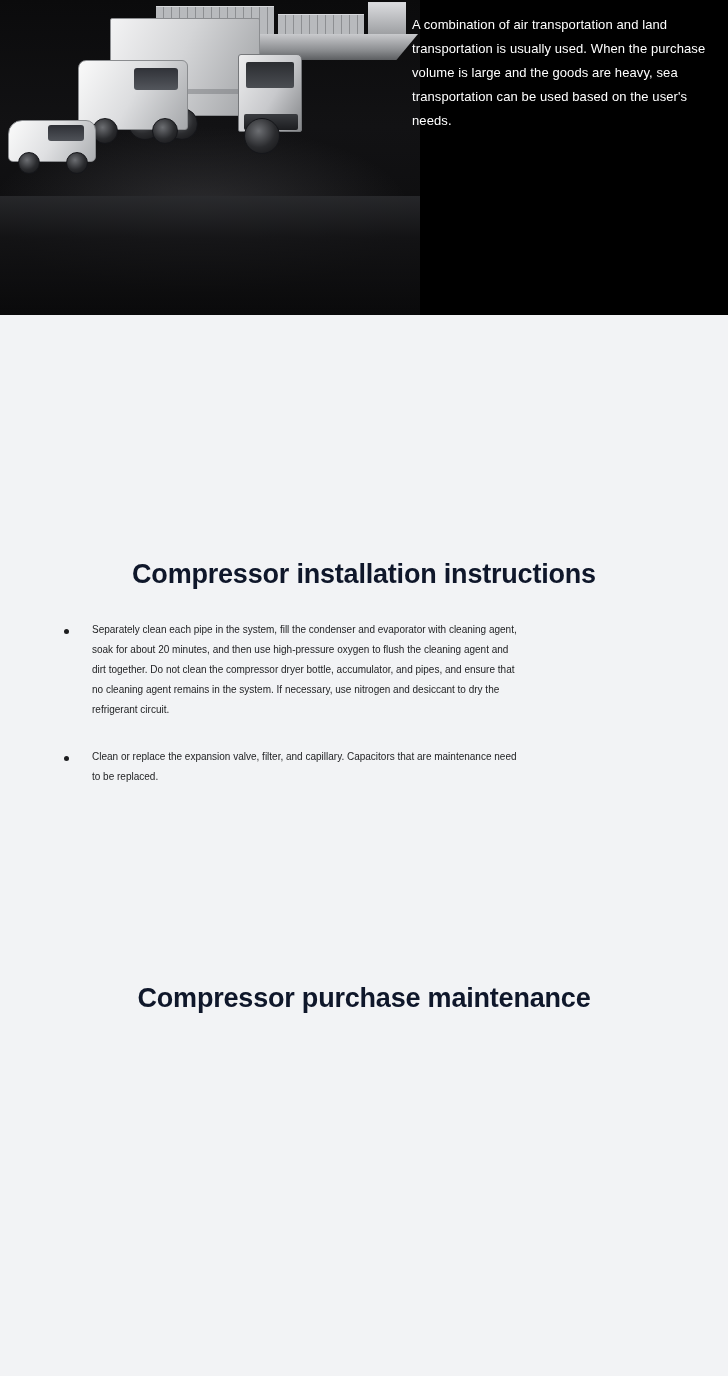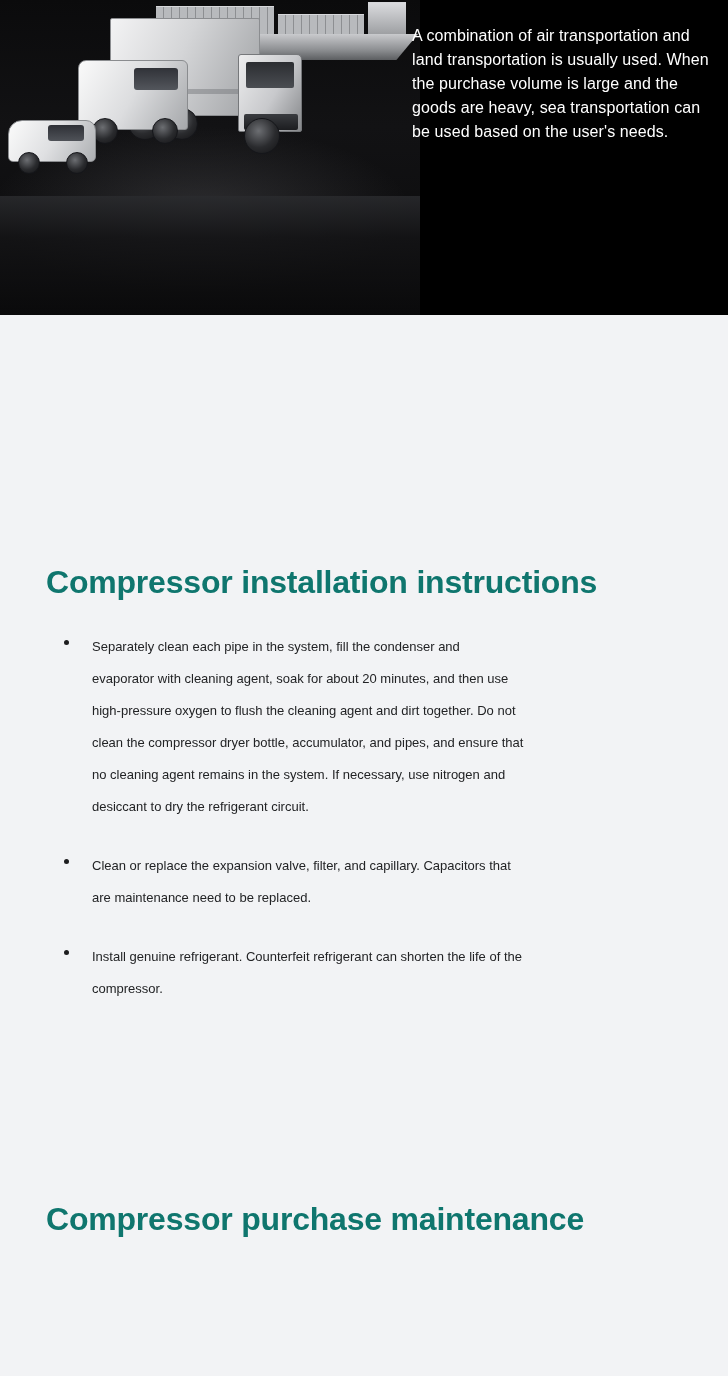--- a/index.html
+++ b/index.html
@@ -178,51 +178,52 @@
     width: 36px; height: 16px;
     background: linear-gradient(to bottom, #2e3036, #4f5258);
     border-radius: 3px;
   }
   .car .wheel.c1 { left: 10px; top: 40px; width: 22px; height: 22px; }
   .car .wheel.c2 { left: 58px; top: 40px; width: 22px; height: 22px; }
 
   .hero-text {
     position: absolute;
     left: 412px;
-    top: 8px;
+    top: 0;
     width: 300px;
     color: #ffffff;
-    font-size: 16px;
+    font-size: 13px;
     line-height: 24px;
     letter-spacing: 0.1px;
   }
 
   
   .content {
     padding: 0 46px;
   }
   .section-title {
-    font-size: 32px;
+    font-size: 27px;
     font-weight: bold;
-    color: #0f766e;
+    color: #0f172a;
     letter-spacing: -0.2px;
+    text-align: center;
   }
   .install-title { padding-top: 222px; }
 
   ul.bullets {
     list-style: none;
     margin: 30px 0 0 0;
     padding: 0 0 0 18px;
   }
   ul.bullets > li {
     position: relative;
     padding-left: 28px;
     margin-bottom: 27px;
-    font-size: 13px;
-    line-height: 32px;
+    font-size: 10px;
+    line-height: 20px;
     color: #222325;
     max-width: 460px;
   }
   ul.bullets > li:before {
     content: "";
     position: absolute;
     left: 0;
     top: 9px;
     width: 5px;
     height: 5px;
@@ -274,18 +275,17 @@
   <p class="hero-text">A combination of air transportation and land transportation is usually used. When the purchase volume is large and the goods are heavy, sea transportation can be used based on the user's needs.</p>
 </div>
 
 <div class="content">
 
   <h2 class="section-title install-title">Compressor installation instructions</h2>
 
   <ul class="bullets">
     <li>Separately clean each pipe in the system, fill the condenser and evaporator with cleaning agent, soak for about 20 minutes, and then use high-pressure oxygen to flush the cleaning agent and dirt together. Do not clean the compressor dryer bottle, accumulator, and pipes, and ensure that no cleaning agent remains in the system. If necessary, use nitrogen and desiccant to dry the refrigerant circuit.</li>
     <li>Clean or replace the expansion valve, filter, and capillary. Capacitors that are maintenance need to be replaced.</li>
-    <li>Install genuine refrigerant. Counterfeit refrigerant can shorten the life of the compressor.</li>
   </ul>
 
   <h2 class="section-title maintenance-title">Compressor purchase maintenance</h2>
 
 </div>
 
 </body></html>

